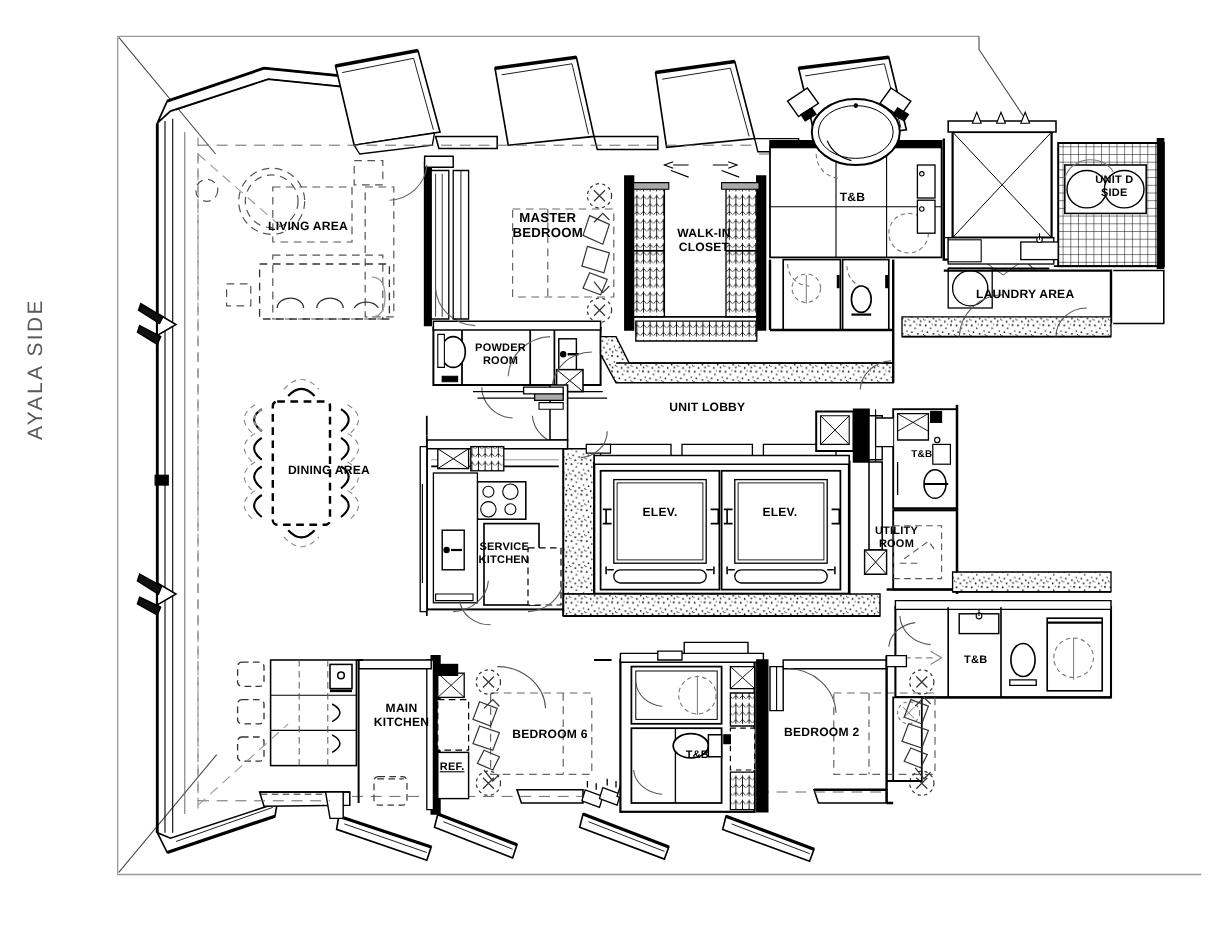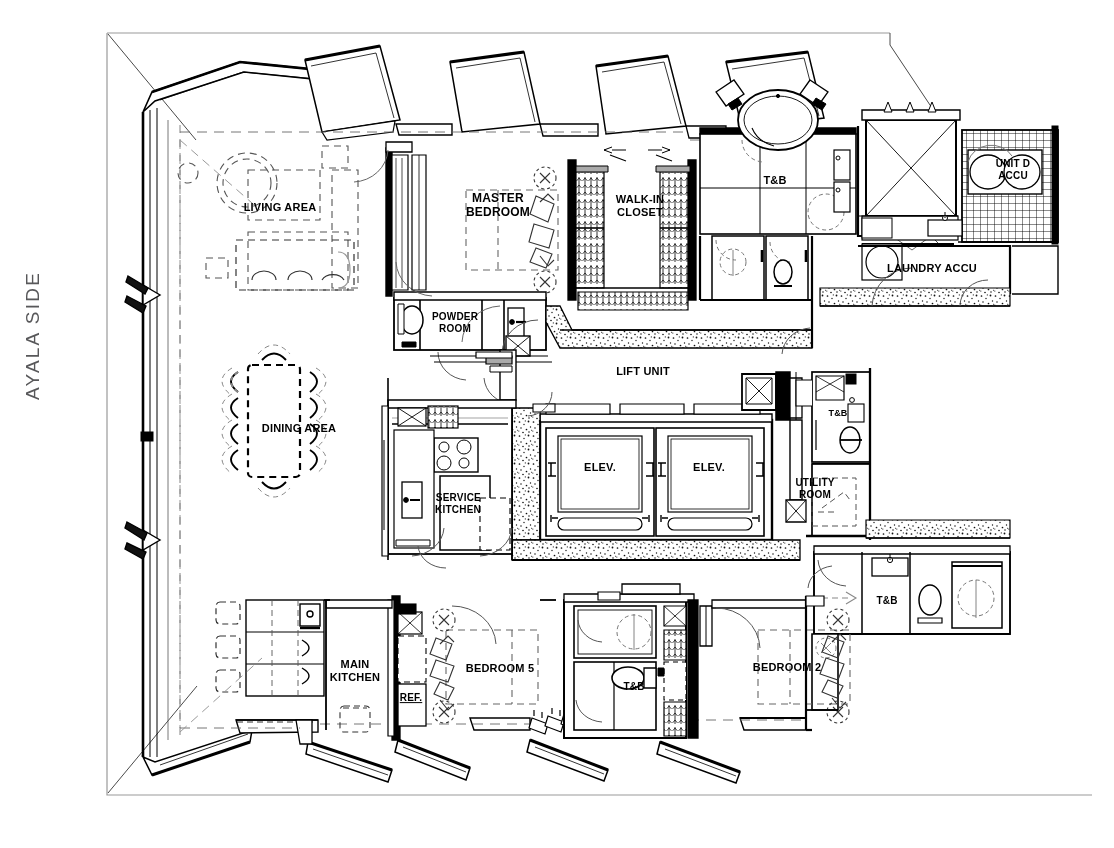--- a/index.html
+++ b/index.html
@@ -644,38 +644,38 @@
 
   </svg>
 
   <div class="side-label">AYALA SIDE</div>
 
   <div id="labels">
       <div class="rlabel" style="left: 280px; top: 207px; font-size: 11px;">LIVING AREA</div>
       <div class="rlabel" style="left: 275px; top: 428px; font-size: 11px; padding-left: 48px;">DINING AREA</div>
       <div class="rlabel" style="left: 498px; top: 205px; font-size: 12px;">MASTER
 BEDROOM</div>
-      <div class="rlabel" style="left: 640px; top: 206px; font-size: 11px;">WALK-IN
+      <div class="rlabel" style="left: 640px; top: 219px; font-size: 11px;">WALK-IN
 CLOSET</div>
       <div class="rlabel" style="left: 775px; top: 180px; font-size: 11px;">T&amp;B</div>
       <div class="rlabel" style="left: 1013px; top: 170px; font-size: 10px;">UNIT D
-ACCU</div>
-      <div class="rlabel" style="left: 932px; top: 268px; font-size: 11px;">LAUNDRY ACCU</div>
+SIDE</div>
+      <div class="rlabel" style="left: 932px; top: 268px; font-size: 11px;">LAUNDRY AREA</div>
       <div class="rlabel" style="left: 455px; top: 323px; font-size: 10px; text-align: center;">POWDER
 ROOM</div>
-      <div class="rlabel" style="left: 643px; top: 371px; font-size: 11px;">LIFT UNIT</div>
+      <div class="rlabel" style="left: 643px; top: 371px; font-size: 11px;">UNIT LOBBY</div>
       <div class="rlabel" style="left: 600px; top: 467px; font-size: 11px;">ELEV.</div>
       <div class="rlabel" style="left: 709px; top: 467px; font-size: 11px;">ELEV.</div>
       <div class="rlabel" style="left: 815px; top: 489px; font-size: 10px;">UTILITY
 ROOM</div>
       <div class="rlabel" style="left: 838px; top: 413px; font-size: 9px;">T&amp;B</div>
       <div class="rlabel" style="left: 458px; top: 504px; font-size: 10px; text-align: right;">SERVICE
 KITCHEN</div>
-      <div class="rlabel" style="left: 355px; top: 651px; font-size: 11px; margin-top: 20px;">MAIN
+      <div class="rlabel" style="left: 365px; top: 651px; font-size: 11px;">MAIN
 KITCHEN</div>
       <div class="rlabel" style="left: 411px; top: 698px; font-size: 10px; text-decoration: underline;">REF.</div>
-      <div class="rlabel" style="left: 500px; top: 668px; font-size: 11px;">BEDROOM 5</div>
+      <div class="rlabel" style="left: 500px; top: 668px; font-size: 11px;">BEDROOM 6</div>
       <div class="rlabel" style="left: 634px; top: 687px; font-size: 10px;">T&amp;B</div>
-      <div class="rlabel" style="left: 787px; top: 667px; font-size: 11px;">BEDROOM 2</div>
+      <div class="rlabel" style="left: 747px; top: 667px; font-size: 11px;">BEDROOM 2</div>
       <div class="rlabel" style="left: 887px; top: 601px; font-size: 10px;">T&amp;B</div>
     </div>
 
 </div>
 
 </body></html>

